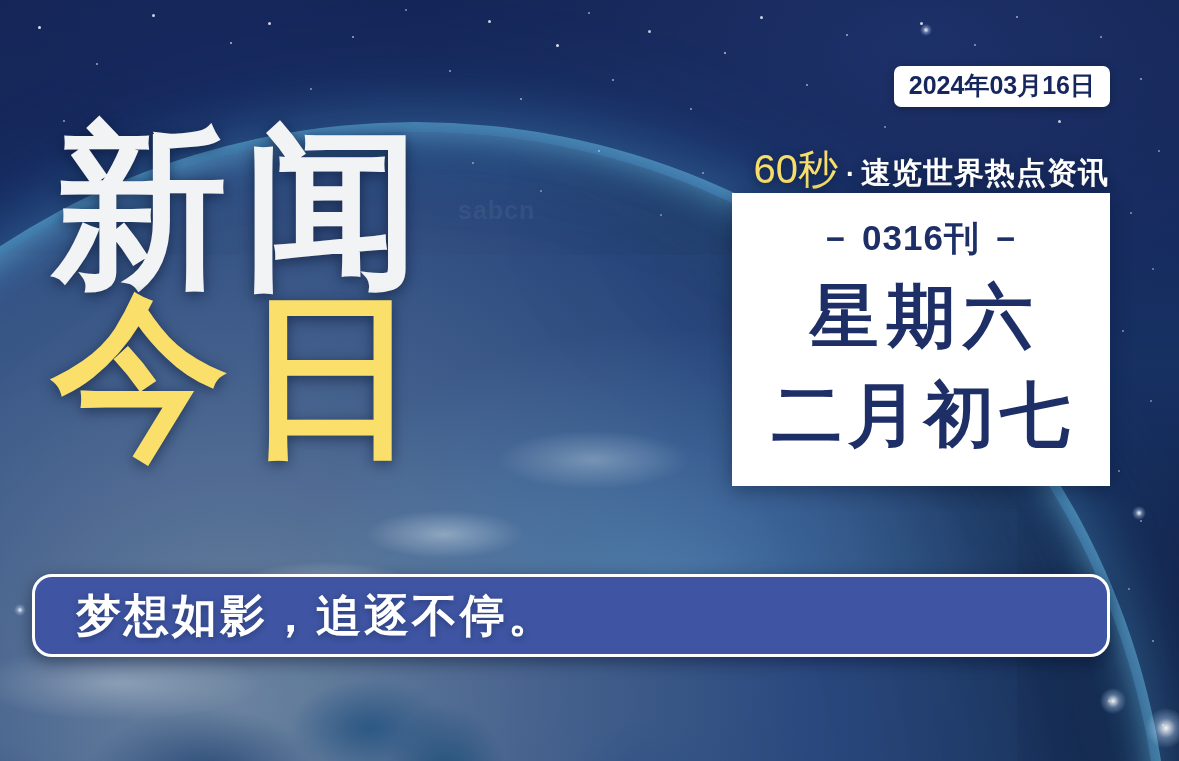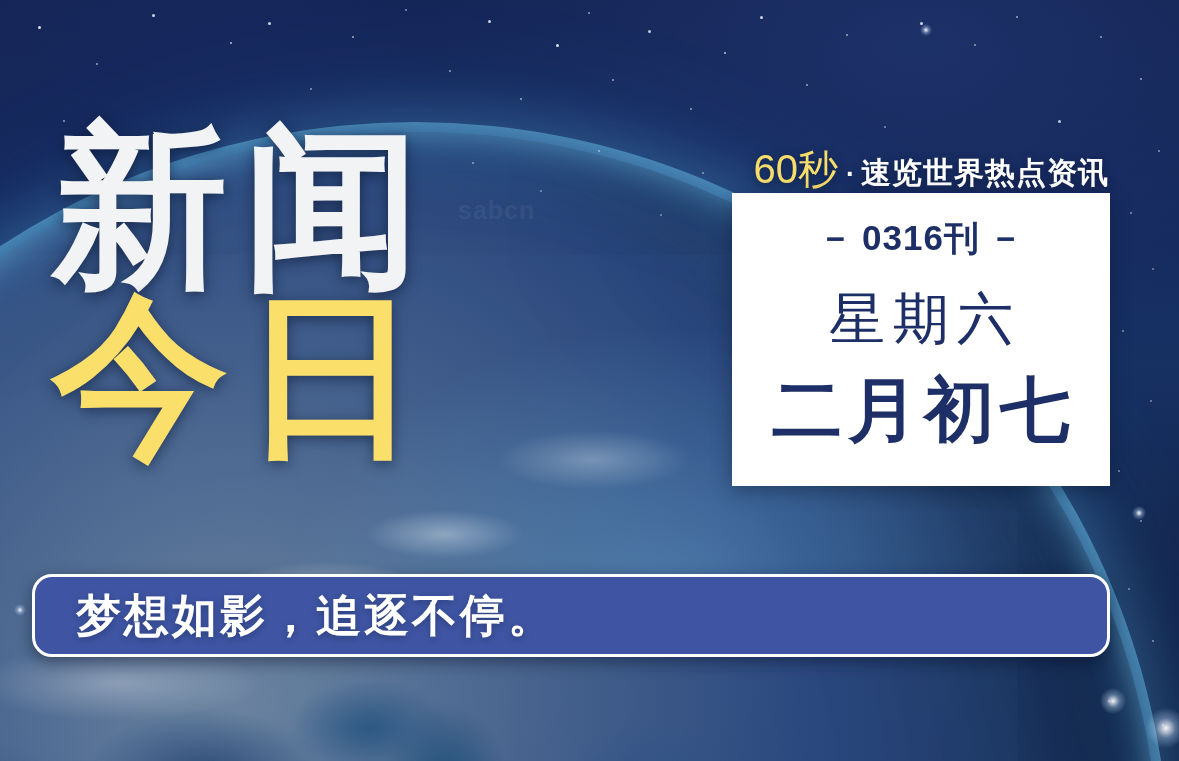--- a/index.html
+++ b/index.html
@@ -206,23 +206,23 @@
     margin-top: 22px;
     font-size: 35px;
     font-weight: bold;
     letter-spacing: 1px;
     display: flex;
     align-items: center;
     gap: 16px;
   }
   .dash { font-size: 33px; font-weight: bold; line-height: 1; }
   .card-week {
-    margin-top: 20px;
-    font-size: 56px;
-    font-weight: normal;
+    margin-top: 9px;
+    font-size: 69px;
+    font-weight: bold;
     letter-spacing: 8px;
     text-indent: 8px;
   }
   .card-lunar {
     margin-top: 6px;
     font-size: 70px;
     font-weight: bold;
     letter-spacing: 6px;
     text-indent: 6px;
   }
@@ -319,20 +319,21 @@
     <span class="glow" style="left:14px;   top:604px; width:12px; height:12px;"></span>
   </div>
 
   <div class="watermark">sabcn</div>
 
   <div class="headline">
     <div class="hl-line hl-2">新闻</div>
     <div class="hl-line hl-1">今日</div>
   </div>
 
+  <div class="date-badge">2024年03月16日</div>
 
   <div class="tagline">
     <span class="tag-60">60秒</span>
     <span class="tag-dot">·</span>
     <span class="tag-rest">速览世界热点资讯</span>
   </div>
 
   <div class="info-card">
     <div class="card-issue">
       <span class="dash">−</span>

